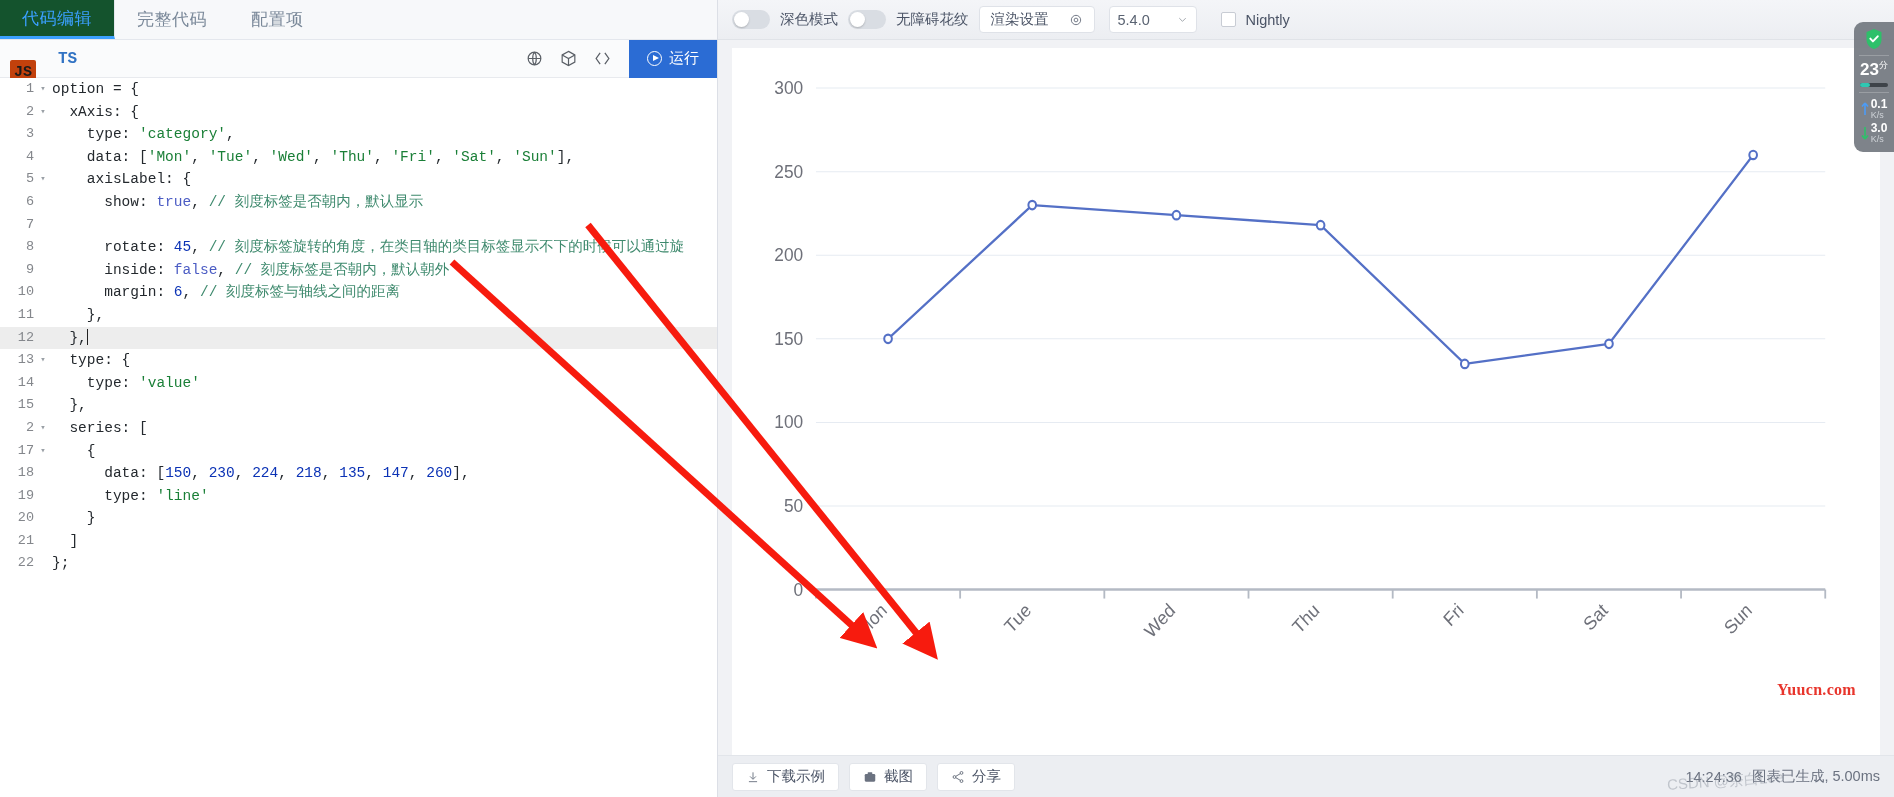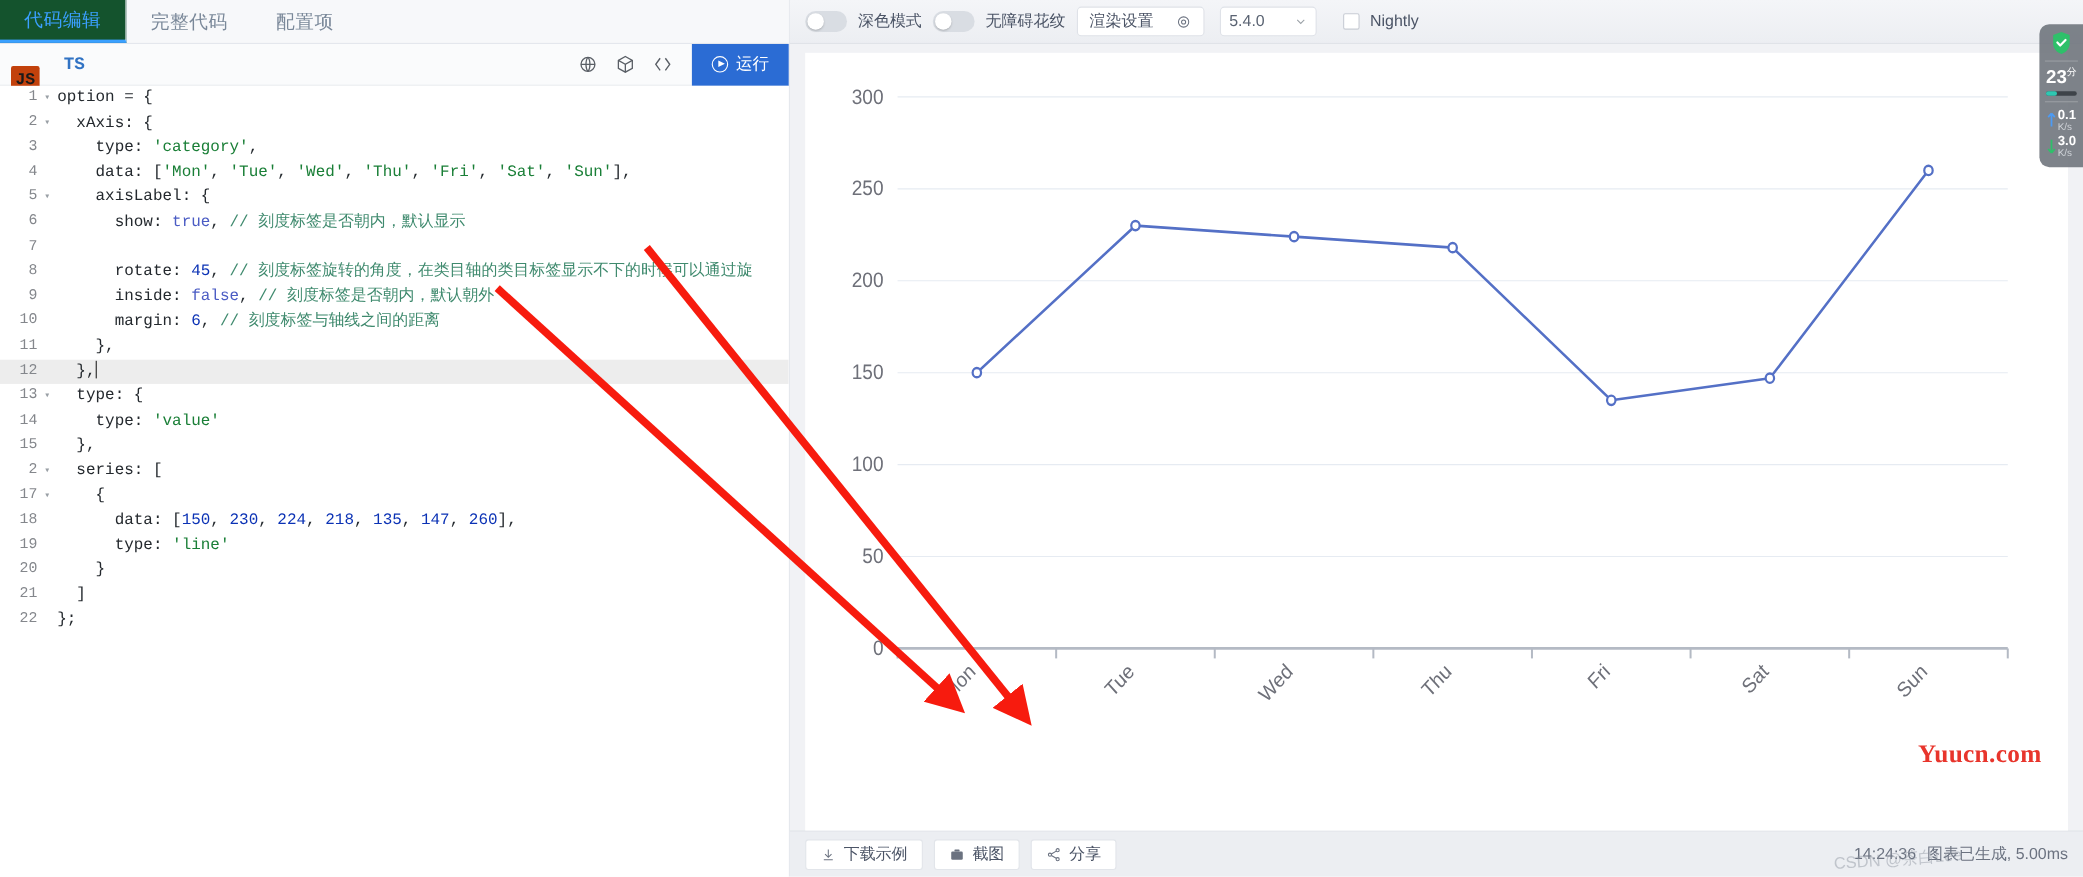--- a/index.html
+++ b/index.html
@@ -166,21 +166,21 @@
     height: 28px; padding: 0 13px;
     background: #fff; border: 1px solid #e2e5ea; border-radius: 3px;
     display: flex; align-items: center; gap: 7px;
     font-size: 14.5px; color: #4b5466; cursor: pointer;
   }
   .bb-spacer { flex: 1; }
   .status-text { font-size: 14.5px; color: #6b7280; white-space: nowrap; }
 
   .watermark {
     position: absolute; right: 24px; bottom: 56px;
-    color: #e8352c; font-size: 23px; font-weight: 600;
+    color: #e8352c; font-size: 16px; font-weight: 600;
     font-family: "Liberation Serif", "DejaVu Serif", serif;
     letter-spacing: .3px;
   }
   .csdn-wm {
     position: absolute; right: 110px; bottom: 6px;
     color: rgba(140,146,158,.45); font-size: 15px; white-space: nowrap;
     transform: rotate(-4deg);
   }
 
   

